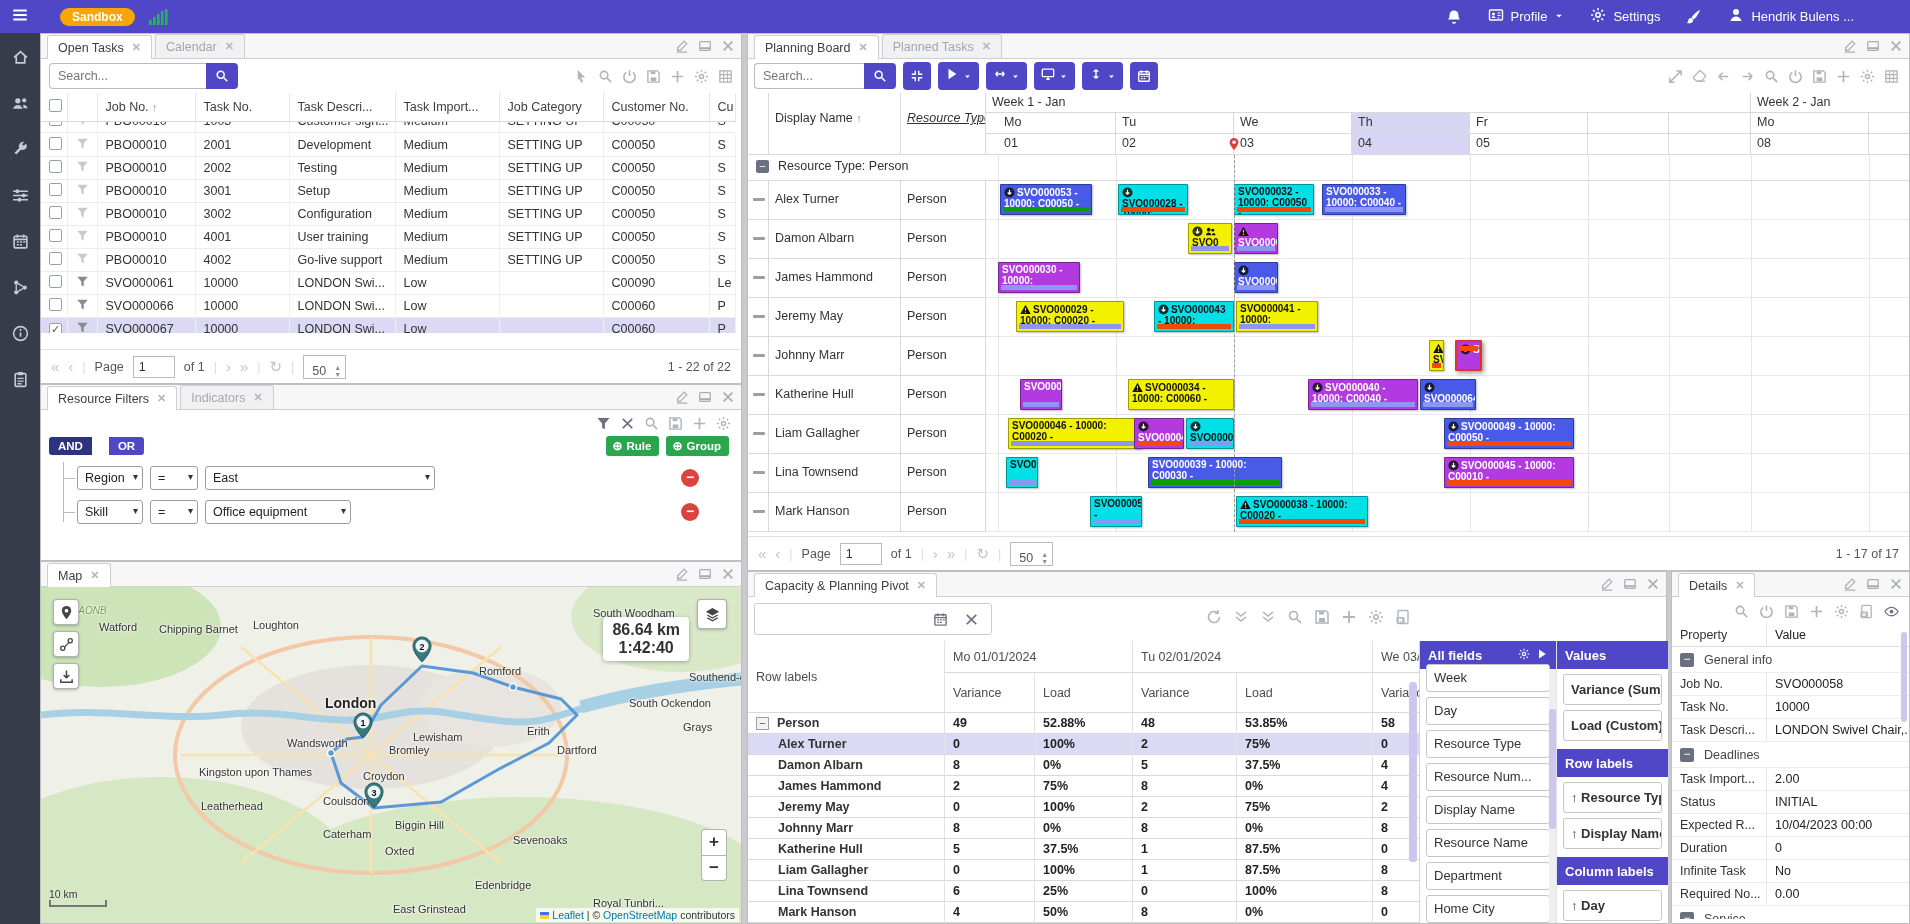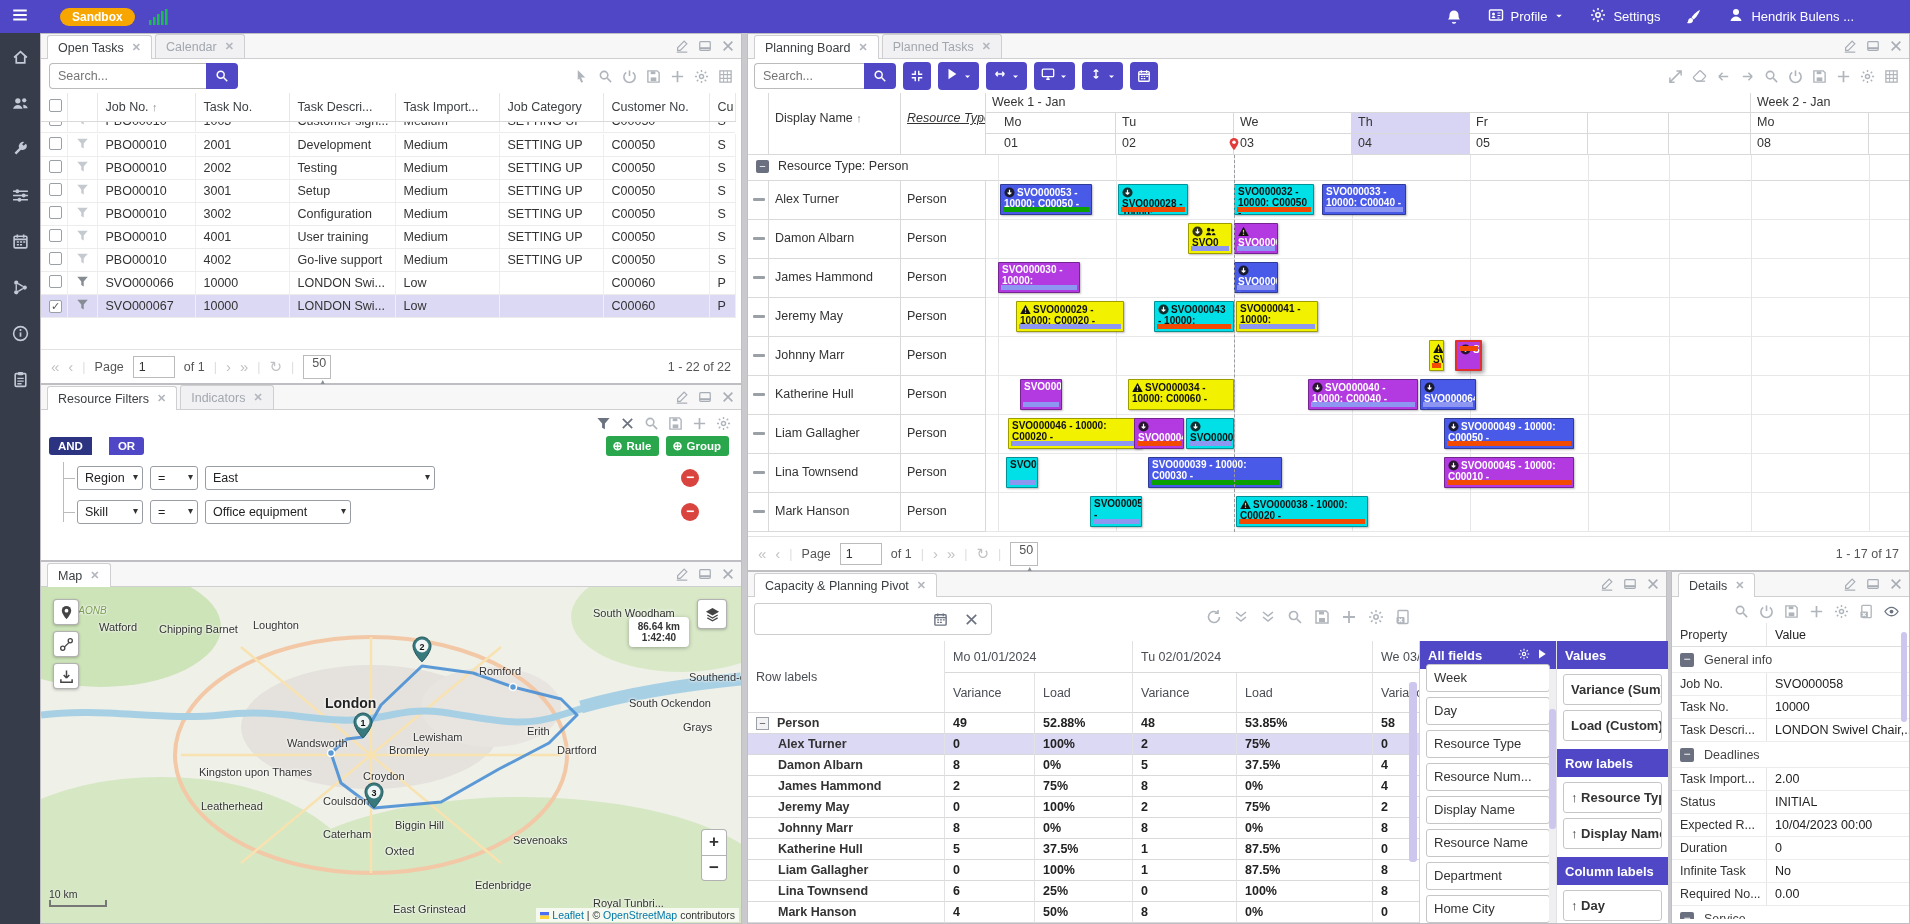--- a/index.html
+++ b/index.html
@@ -54,21 +54,21 @@
   .funnel.dk { color:#868c94; }
   #ot-clip { height:12px; overflow:hidden; }
   #ot-clip .inner { transform:translateY(-12px); }
   .sort { font-size:11px; color:#8a8f96; }
 
   
   .pager { display:flex; align-items:center; gap:9px; padding:0 10px; height:34px; border-top:1px solid #e2e2e2; font-size:12.5px; color:#555; background:#fff; }
   .pager .pg-ic { color:#c2c2c6; font-size:15px; cursor:pointer; }
   .pager .sep { color:#ddd; }
   .pager input { width:42px; height:22px; border:1px solid #bbb; padding:0 5px; font-size:12.5px; color:#333; }
-  .pager .sizer { display:flex; align-items:flex-end; border:1px solid #bbb; height:24px; padding:0 4px 0 8px; gap:8px;flex-direction:column; }
+  .pager .sizer { display:flex; align-items:flex-end; border:1px solid #bbb; height:24px; padding:0 4px 0 8px; gap:8px; }
   .pager .spin { display:flex; flex-direction:column; font-size:7px; color:#8a8f96; line-height:7px; }
   .pager .range { margin-left:auto; color:#555; }
 
   
   #flt-icons { position:absolute; right:10px; top:31px; display:flex; gap:9px; }
   .seg { display:inline-flex; border-radius:3px; overflow:hidden; font-size:11.5px; font-weight:bold; color:#fff;gap:17px; }
   .seg .and { background:#2c3380; padding:3px 9px; cursor:pointer; }
   .seg .or  { background:#4f47c5; padding:3px 9px; cursor:pointer; }
   .greenbtn { background:#2aa64c; color:#fff; font-size:11.5px; font-weight:bold; border-radius:3px; padding:3px 8px 3px 6px; display:inline-flex; align-items:center; gap:4px; cursor:pointer; }
   .greenbtn .pc { font-size:12px; }
@@ -79,21 +79,21 @@
   .rm { margin-left:auto; margin-right:34px; width:18px; height:18px; border-radius:50%; background:#d9443f; color:#fff; font-weight:bold; text-align:center; line-height:16px; font-size:14px; cursor:pointer; }
 
   
   #map-body { position:relative; width:700px; height:336px; background:#eff0e8; overflow:hidden; }
   .map-label { position:absolute; font-size:11px; color:#333; text-shadow:0 0 3px #fff,0 0 3px #fff; white-space:nowrap; }
   .map-label.big { font-size:14px; color:#222; font-weight:bold; }
   .map-label.green { font-style:italic; color:#7b9c54; font-size:10px; }
   .mapbtn { position:absolute; width:26px; height:26px; background:#fff; border:1px solid rgba(0,0,0,.3); border-radius:4px; box-shadow:0 1px 3px rgba(0,0,0,.25); display:flex; align-items:center; justify-content:center; color:#444; cursor:pointer; z-index:5; }
   .mapbtn svg { width:15px; height:15px; }
   .marker { position:absolute; z-index:6; cursor:pointer; }
-  #routebox { position:absolute; right:52px; top:30px; background:#fff; border-radius:4px; box-shadow:0 1px 4px rgba(0,0,0,.3); padding:4px 9px; font-size:10px; font-weight:bold; color:#333; text-align:center; z-index:5; }
+  #routebox { position:absolute; right:52px; top:30px; background:#fff; border-radius:4px; box-shadow:0 1px 4px rgba(0,0,0,.3); padding:4px 9px; font-size:16px; font-weight:bold; color:#333; text-align:center; z-index:5; }
   #zoomctl { position:absolute; right:14px; bottom:42px; z-index:6; width:26px; }
   #zoomctl div { width:26px; height:26px; background:#fff; border:1px solid rgba(0,0,0,.3); text-align:center; font-size:17px; font-weight:bold; color:#333; line-height:24px; cursor:pointer; }
   #zoomctl .zin { border-radius:4px 4px 0 0; border-bottom:none; }
   #zoomctl .zout { border-radius:0 0 4px 4px; }
   #scalebar { position:absolute; left:8px; bottom:16px; z-index:5; font-size:10.5px; color:#333; text-shadow:0 0 2px #fff; }
   #scalebar .bar { width:58px; height:7px; border:2px solid #777; border-top:none; }
   #attrib { position:absolute; right:2px; bottom:1px; z-index:5; background:rgba(255,255,255,.75); font-size:10.5px; color:#333; padding:1px 4px; display:flex; align-items:center; gap:3px; }
   #attrib .lnk { color:#0078a8; }
 
   
@@ -466,20 +466,33 @@
               <td>Medium</td>
               <td>SETTING UP</td>
               <td>C00050</td>
               <td>S</td>
             </tr>
             <tr>
               <td><span class="cb"></span></td>
               <td><span class="funnel dk"><svg viewBox="0 0 16 16" fill="none">
                     <path d="M1.5 2h13L9.5 8v6l-3-1.6V8z" fill="currentColor"></path>
                   </svg></span></td>
+              <td>SVO000061</td>
+              <td>10000</td>
+              <td>LONDON Swi...</td>
+              <td>Low</td>
+              <td></td>
+              <td>C00090</td>
+              <td>Le</td>
+            </tr>
+            <tr>
+              <td><span class="cb"></span></td>
+              <td><span class="funnel dk"><svg viewBox="0 0 16 16" fill="none">
+                    <path d="M1.5 2h13L9.5 8v6l-3-1.6V8z" fill="currentColor"></path>
+                  </svg></span></td>
               <td>SVO000066</td>
               <td>10000</td>
               <td>LONDON Swi...</td>
               <td>Low</td>
               <td></td>
               <td>C00060</td>
               <td>P</td>
             </tr>
             <tr class="selrow">
               <td><span class="cb">✓</span></td>

